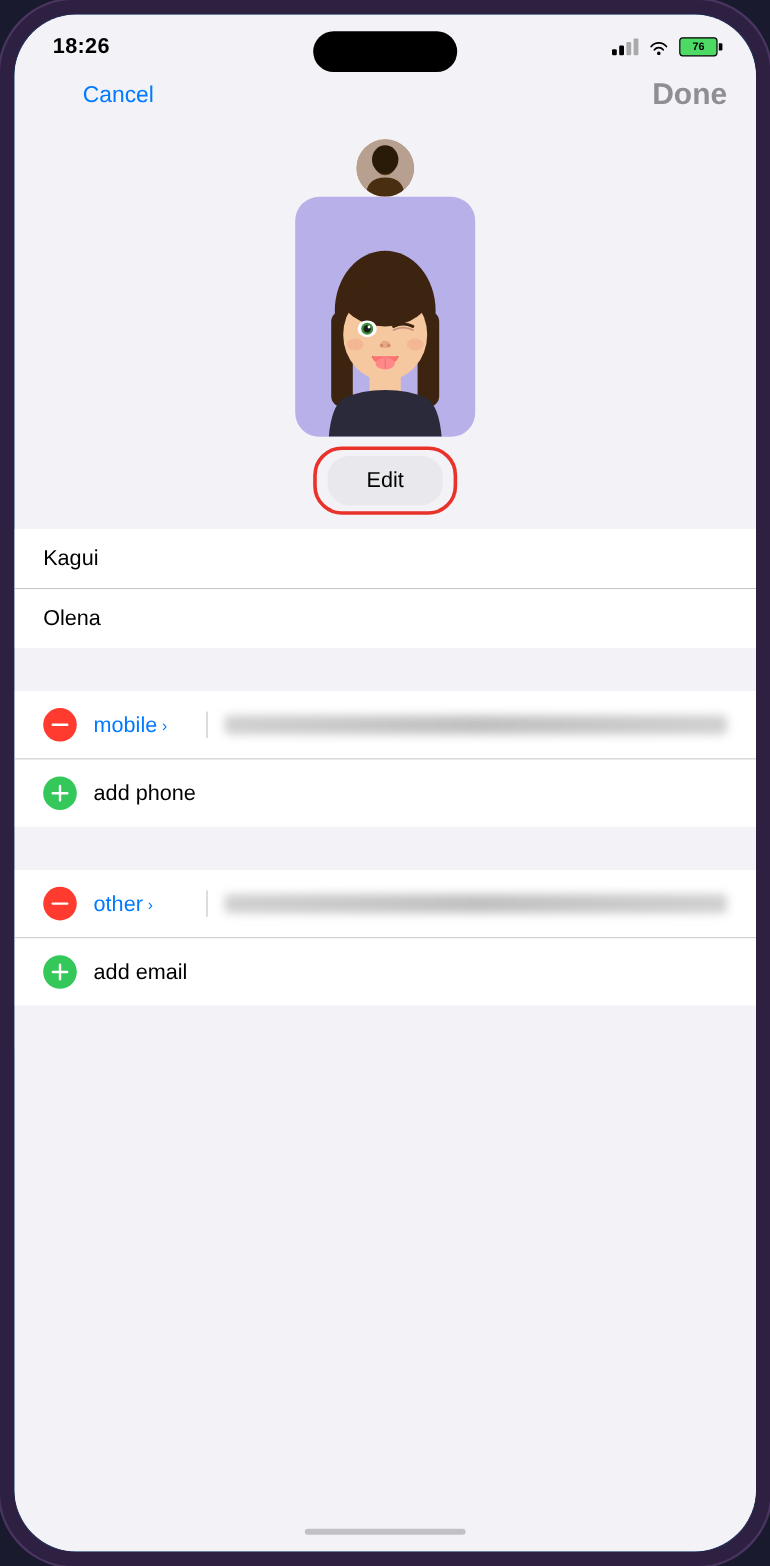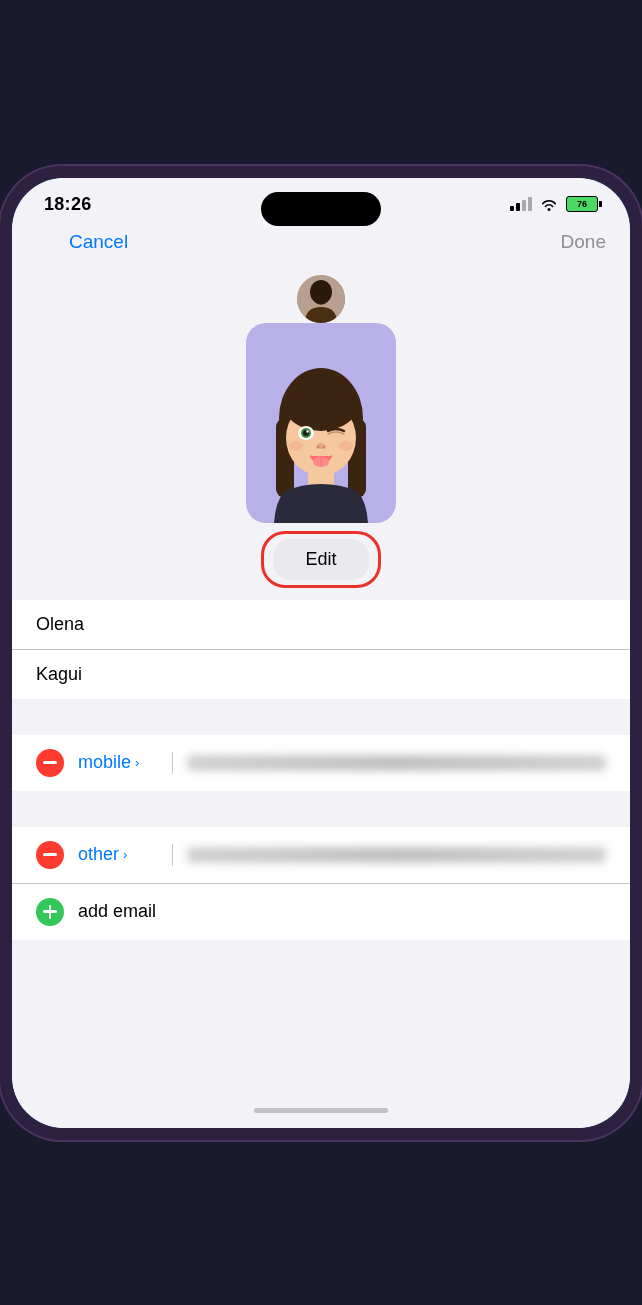--- a/index.html
+++ b/index.html
@@ -8,21 +8,21 @@
       background: #1a1a2e;
       display: flex;
       justify-content: center;
       align-items: center;
       min-height: 100vh;
       font-family: -apple-system, BlinkMacSystemFont, 'SF Pro Text', 'Helvetica Neue', sans-serif;
     }
 
     .phone-frame {
       width: 642px;
-      height: 974px;
+      height: 1305px;
       background: #0369a1;
       border-radius: 62px;
       position: relative;
       overflow: hidden;
       border: 12px solid #2d2040;
       box-shadow: 0 0 0 2px #4a3560, inset 0 0 0 1px #3a2c50;
     }
 
     
     .phone-frame::before {
@@ -155,23 +155,23 @@
     }
 
     .nav-cancel {
       font-size: 19px;
       color: #007aff;
       font-weight: 400;
       margin-left: 33px;
     }
 
     .nav-done {
-      font-size: 19px;
+      font-size: 25px;
       color: #8e8e93;
-      font-weight: 400;
+      font-weight: 700;
     }
 
     
     .content {
       flex: 1;
       overflow-y: auto;
       background: #f2f2f7;
     }
 
     
@@ -493,39 +493,43 @@
         </div>
 
         <div class="edit-button-wrapper">
           <div class="edit-ring"></div>
           <button class="edit-button">Edit</button>
         </div>
       </div>
 
       <div class="form-section">
         <div class="form-field">
+          <span class="field-input">Kagui</span>
+        </div>
+        <div class="form-field">
           <span class="field-input">Olena</span>
-        </div>
-        <div class="form-field">
-          <span class="field-input">Kagui</span>
         </div>
       </div>
 
       <div class="section-gap"></div>
 
       <div class="contact-section">
         <div class="contact-row">
           <div class="remove-btn"></div>
           <div class="field-label">
             <span>mobile</span>
             <span class="chevron">›</span>
           </div>
           <div class="field-divider"></div>
           <div class="field-value-blurred"></div>
         </div>
+        <div class="contact-row">
+          <div class="add-btn"></div>
+          <span class="add-label">add phone</span>
+        </div>
       </div>
 
       <div class="section-gap"></div>
 
       <div class="contact-section">
         <div class="contact-row">
           <div class="remove-btn"></div>
           <div class="field-label">
             <span>other</span>
             <span class="chevron">›</span>

